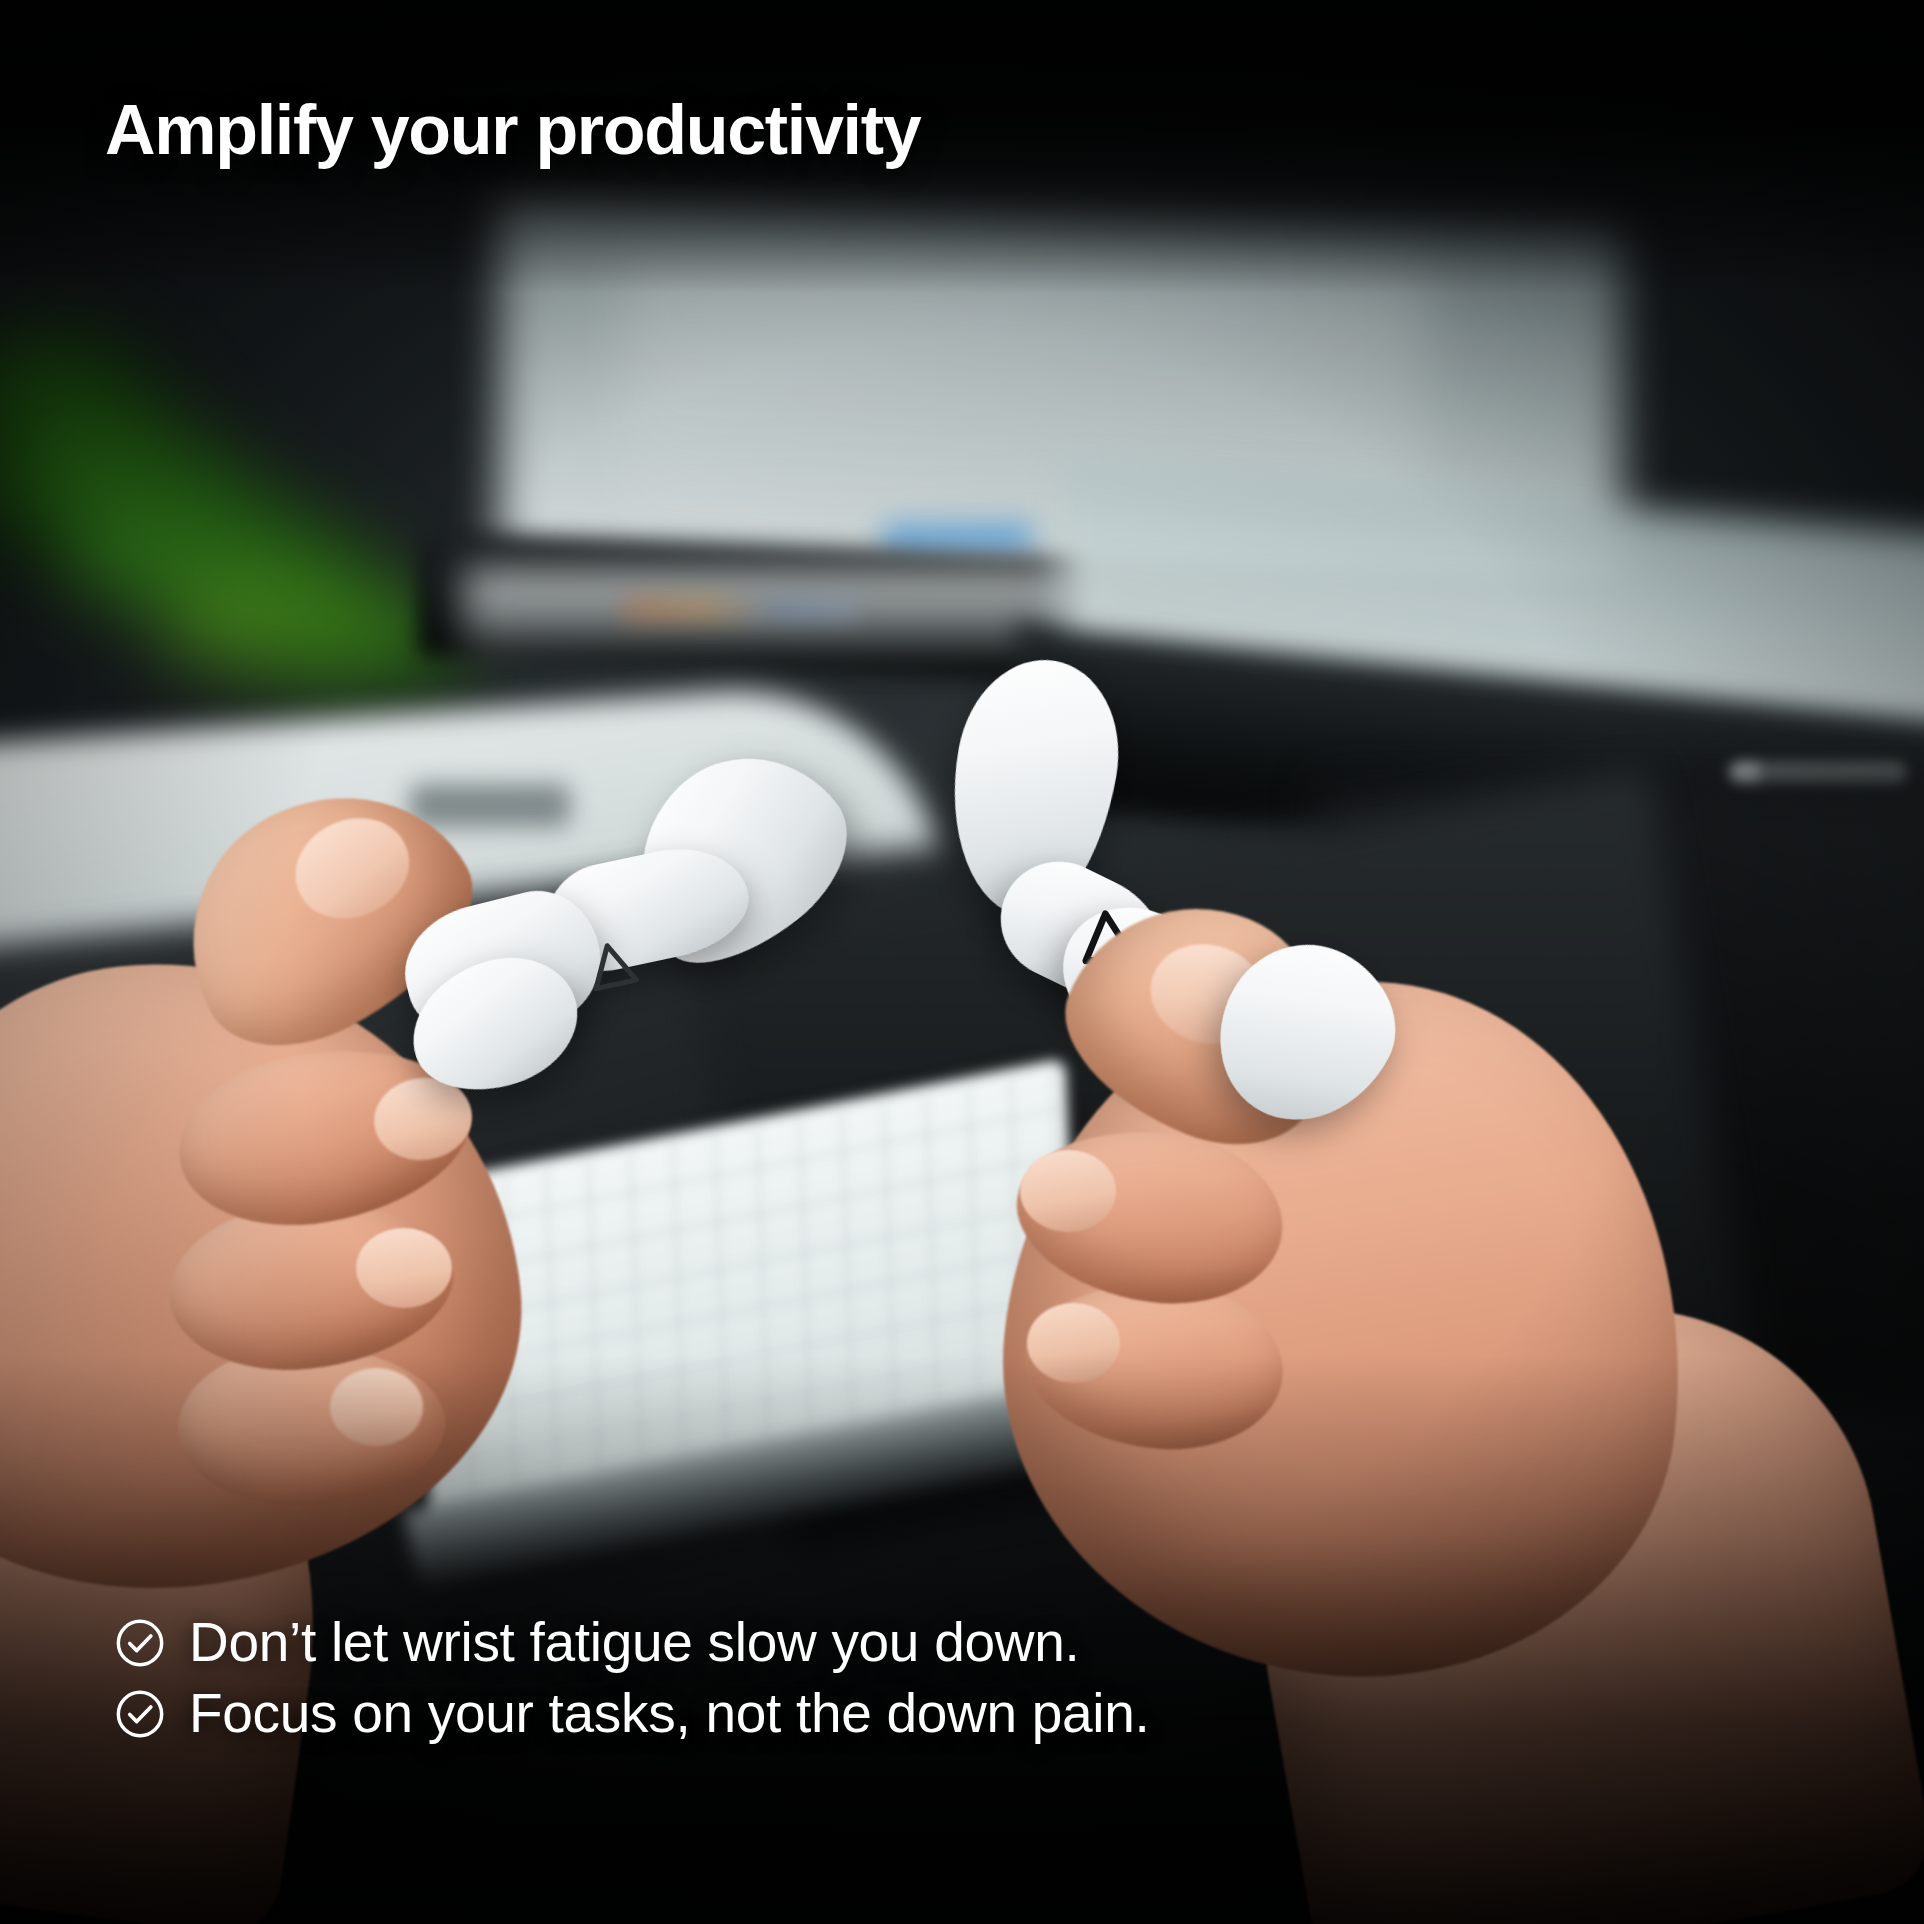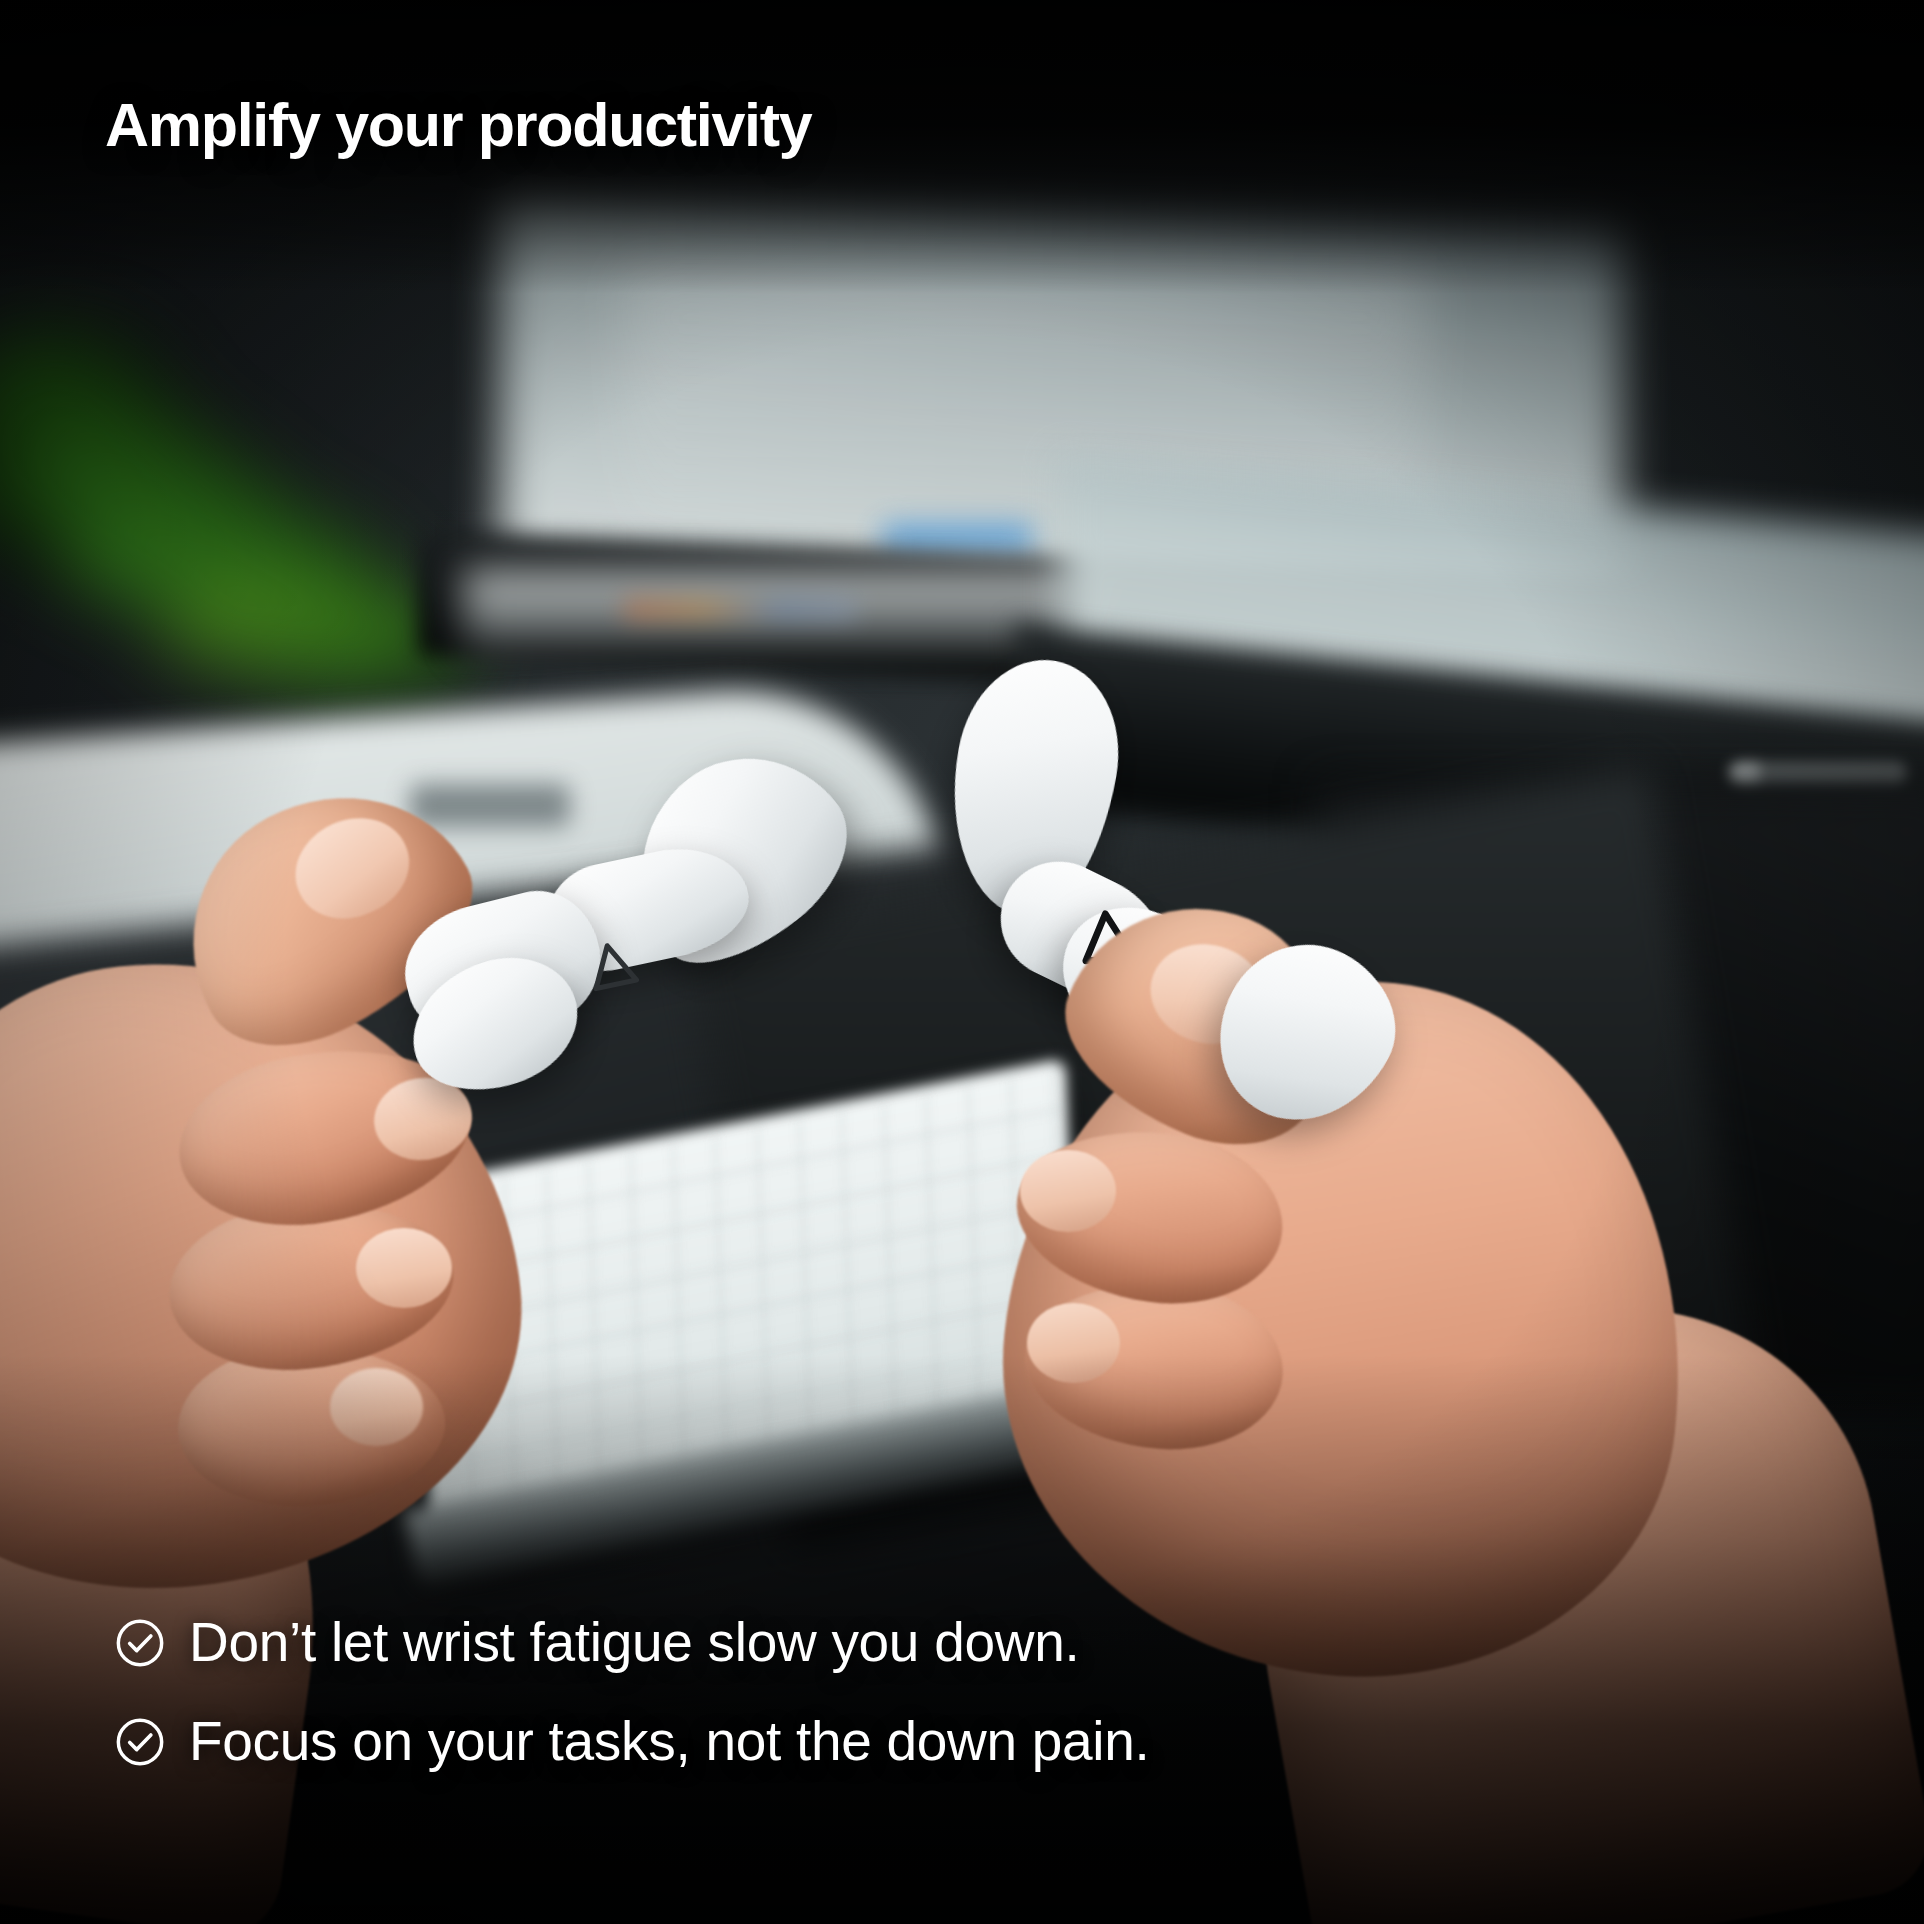--- a/index.html
+++ b/index.html
@@ -486,35 +486,35 @@
     background: radial-gradient(ellipse 78% 72% at 50% 50%, rgba(0,0,0,0) 45%, rgba(0,0,0,.55) 100%);
     pointer-events: none;
   }
 
   
   .headline {
     position: absolute;
     left: 105px;
     top: 93px;
     color: #ffffff;
-    font-size: 61px;
+    font-size: 70px;
     font-weight: 700;
     letter-spacing: -1.3px;
     line-height: 1.06;
     text-shadow: 0 3.6px 23px rgba(0,0,0,.75);
     white-space: nowrap;
   }
 
   .bullets {
     position: absolute;
     left: 114px;
     top: 1615px;
     display: flex;
     flex-direction: column;
-    gap: 44px;
+    gap: 16px;
   }
   .bullet {
     display: flex;
     align-items: center;
     gap: 23px;
   }
   .check-icon {
     width: 52px;
     height: 52px;
     flex: 0 0 52px;

